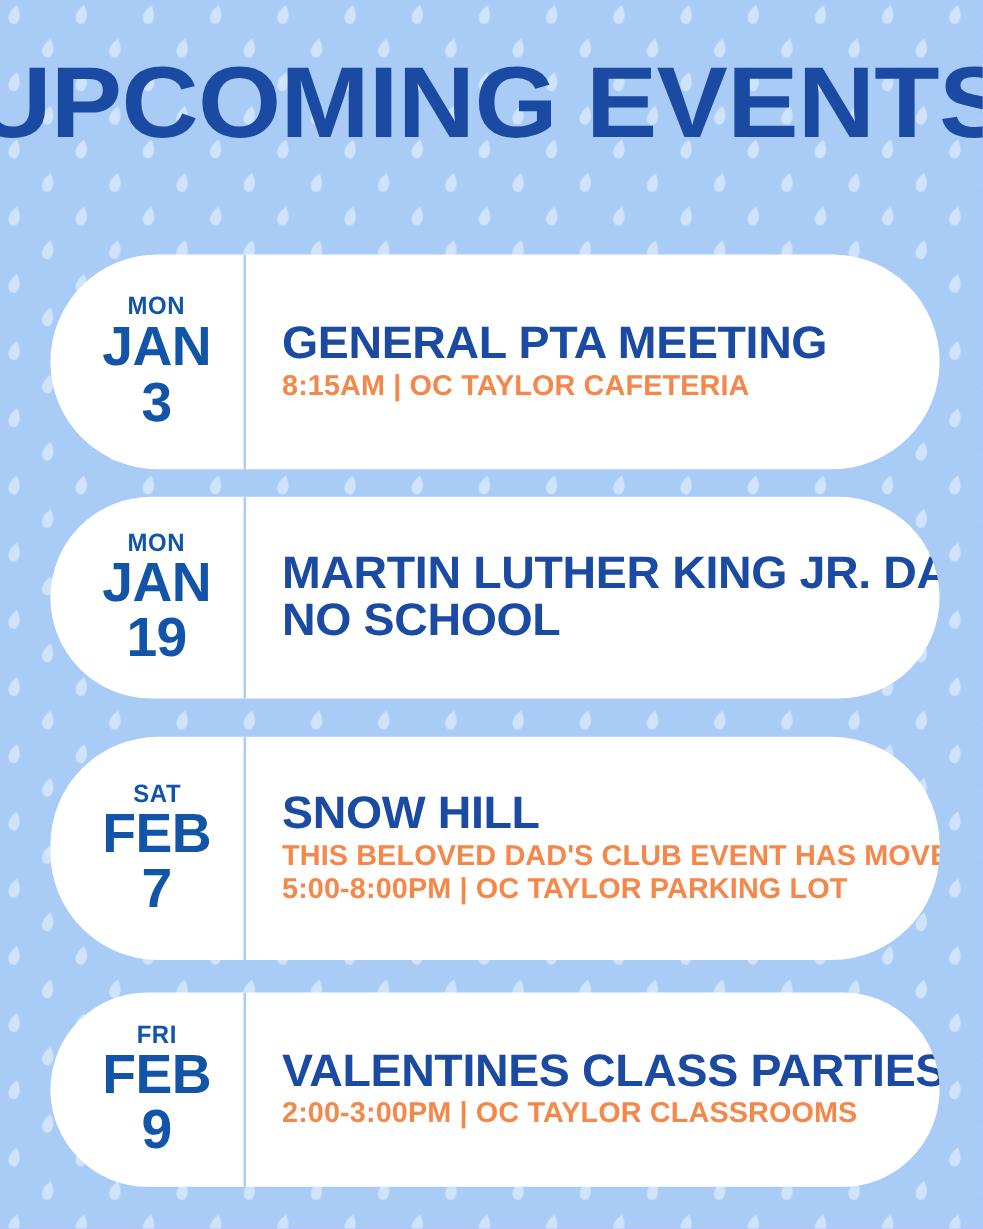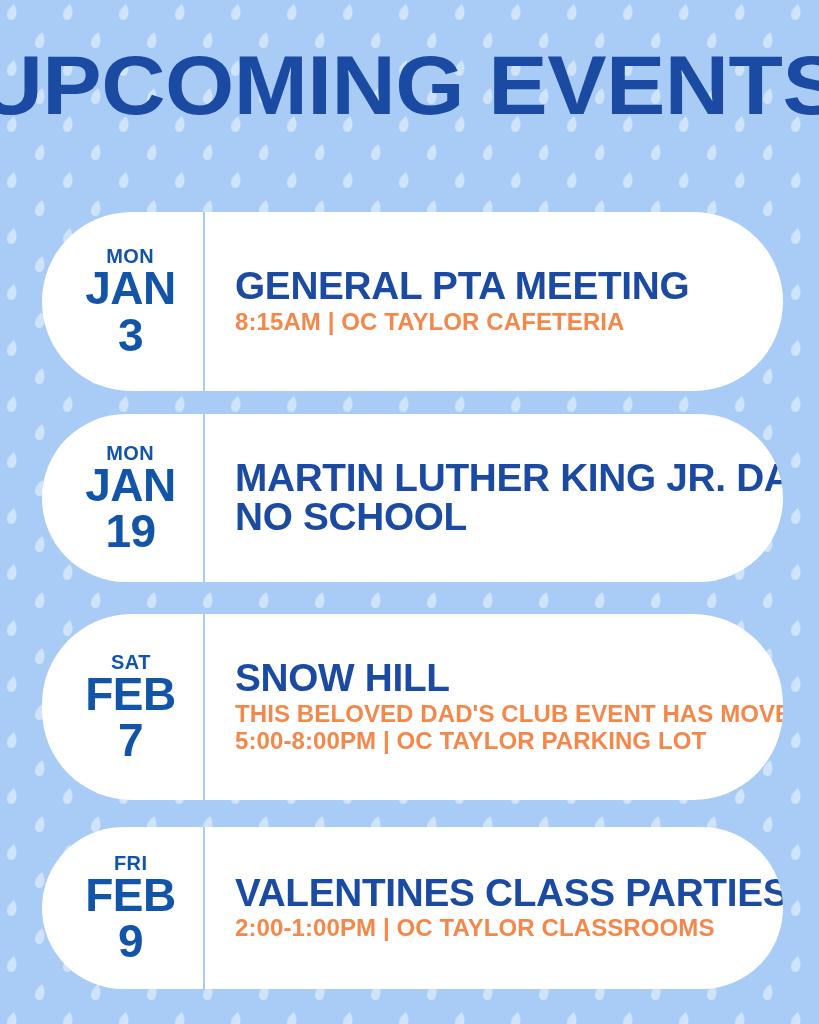--- a/index.html
+++ b/index.html
@@ -228,19 +228,19 @@
         <div class="date-dow">FRI</div>
         <div class="date-mon">FEB</div>
         <div class="date-day">9</div>
       </div>
       <div class="divider"></div>
       <div class="text-col">
         <div class="event-title">
           <span class="title-line">VALENTINES CLASS PARTIES</span>
         </div>
         <div class="event-sub">
-          <span class="sub-line">2:00-1:00PM | OC TAYLOR CLASSROOMS</span>
+          <span class="sub-line">2:00-3:00PM | OC TAYLOR CLASSROOMS</span>
         </div>
       </div>
     </div>
 
   </div>
 </div>
 
 </body></html>

